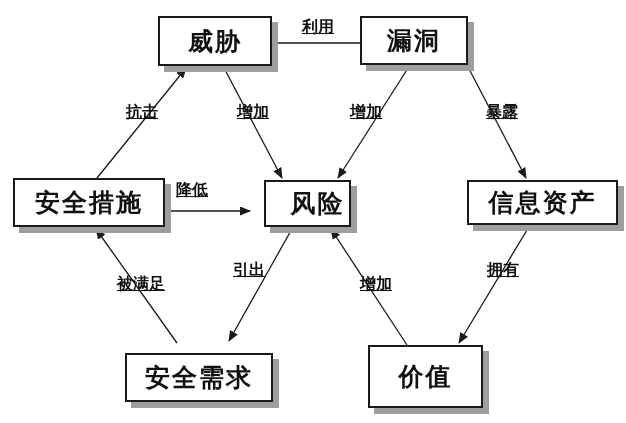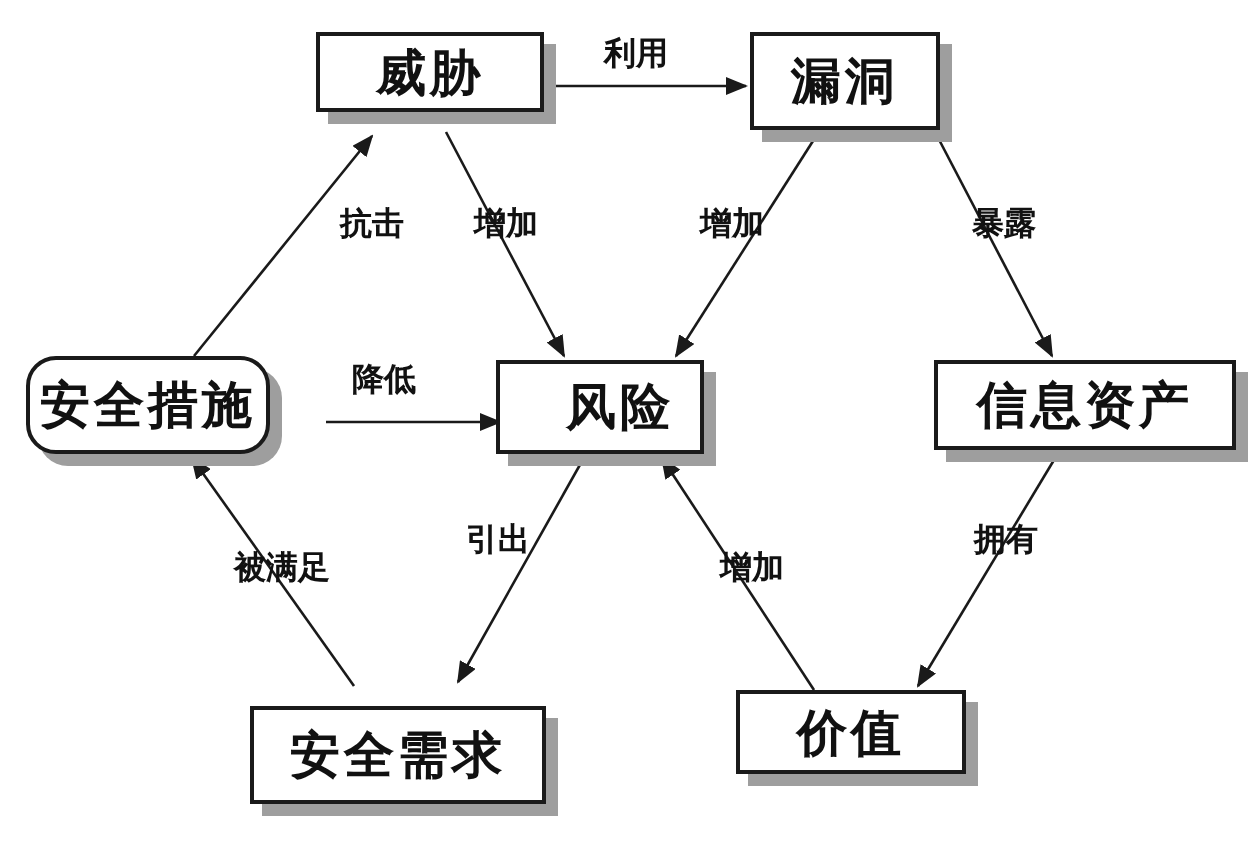--- a/index.html
+++ b/index.html
@@ -45,20 +45,21 @@
   }
   .edge-label {
     position: absolute;
     transform: translate(-50%, -50%);
     font-size: 16px;
     font-weight: bold;
     color: #111111;
     white-space: nowrap;
     z-index: 3;
     line-height: 1;
+    text-decoration: underline;
   }
 </style>
 </head>
 <body>
 
 <div class="canvas">
 
   <svg class="edges-svg" viewBox="0 0 626 423" xmlns="http://www.w3.org/2000/svg">
     <defs>
       <marker id="arw" markerUnits="userSpaceOnUse" markerWidth="11" markerHeight="9" refX="10" refY="4.5" orient="auto">
@@ -80,37 +81,37 @@
 
     <line class="edge" x1="177" y1="343" x2="96" y2="229" marker-end="url(#arw)"></line>
 
     <line class="edge" x1="293" y1="227" x2="229" y2="341" marker-end="url(#arw)"></line>
 
     <line class="edge" x1="407" y1="345" x2="331" y2="229" marker-end="url(#arw)"></line>
 
     <line class="edge" x1="530" y1="225" x2="459" y2="343" marker-end="url(#arw)"></line>
   </svg>
 
-  <div class="node" style="left:158px; top:16px;  width:114px; height:40px;">威胁</div>
+  <div class="node" style="left:158px; top:16px;  width:114px; height:50px;">威胁</div>
 
-  <div class="node" style="left:375px; top:16px;  width:95px; height:49px;">漏洞</div>
+  <div class="node" style="left:360px; top:16px;  width:108px; height:49px;">漏洞</div>
 
-  <div class="node" style="left:13px;  top:178px; width:122px; height:49px;border-radius:15px;">安全措施</div>
+  <div class="node" style="left:13px;  top:178px; width:152px; height:49px;">安全措施</div>
 
-  <div class="node" style="left:248px; top:180px; width:104px; height:47px;padding-left:20px;">风险</div>
+  <div class="node" style="left:264px; top:180px; width:87px; height:47px;padding-left:20px;">风险</div>
 
   <div class="node" style="left:467px; top:180px; width:151px; height:45px;">信息资产</div>
 
   <div class="node" style="left:125px; top:353px; width:148px; height:49px;">安全需求</div>
 
-  <div class="node" style="left:368px; top:345px; width:115px; height:42px;">价值</div>
+  <div class="node" style="left:368px; top:345px; width:115px; height:63px;">价值</div>
 
   <div class="edge-label" style="left:318px; top:27px;">利用</div>
 
-  <div class="edge-label" style="left:142px; top:112px;margin-left:44px;">抗击</div>
+  <div class="edge-label" style="left:142px; top:112px;">抗击</div>
 
   <div class="edge-label" style="left:253px; top:112px;">增加</div>
 
   <div class="edge-label" style="left:366px; top:112px;">增加</div>
 
   <div class="edge-label" style="left:502px; top:112px;">暴露</div>
 
   <div class="edge-label" style="left:192px; top:190px;">降低</div>
 
   <div class="edge-label" style="left:141px; top:284px;text-align:center;">被满足</div>

